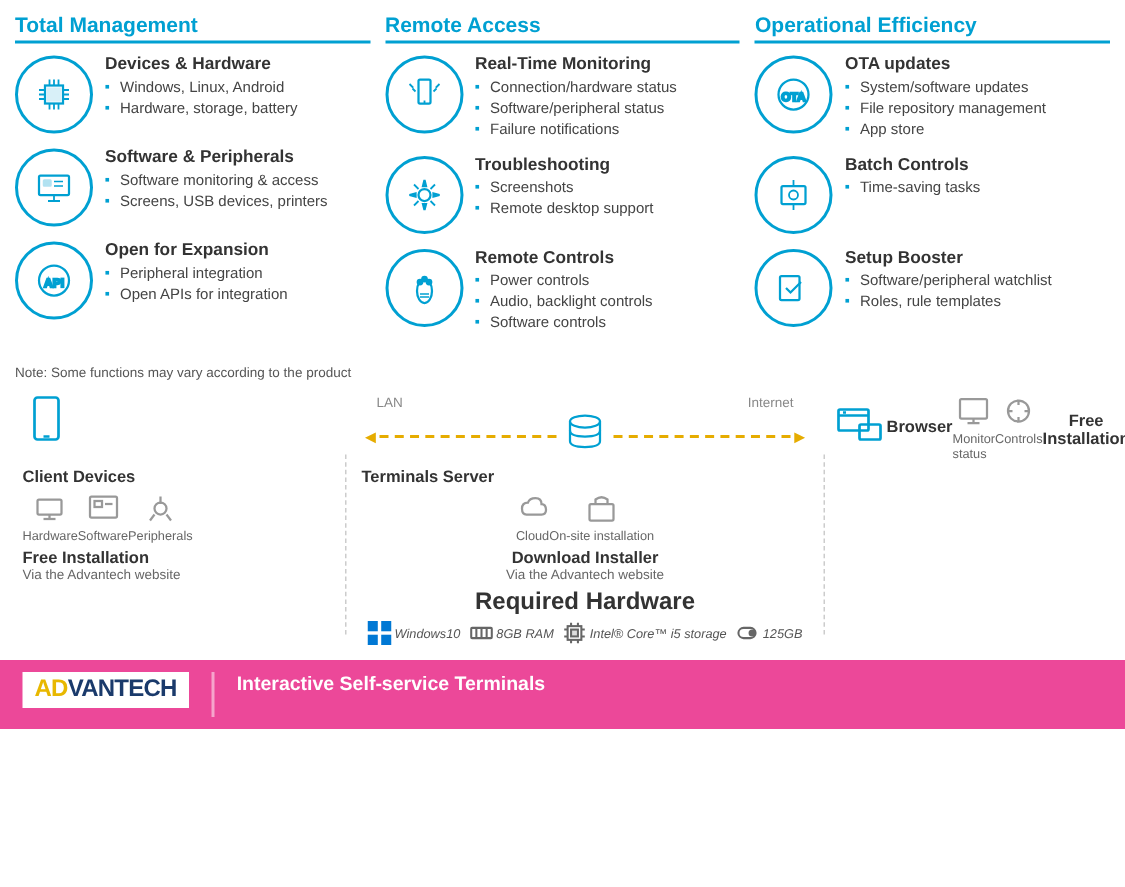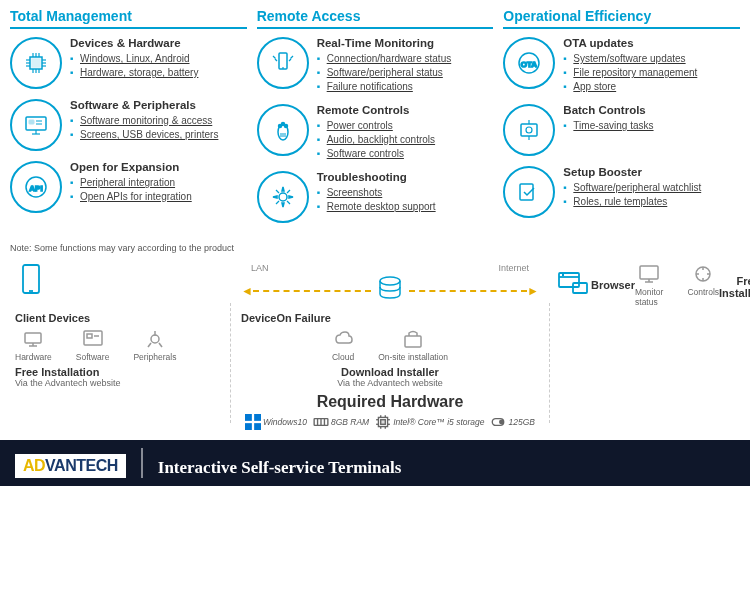--- a/index.html
+++ b/index.html
@@ -7,49 +7,49 @@
 
     
     .top-section { display: flex; padding: 8px 10px; gap: 10px; }
     .column { flex: 1; }
     .column-title { font-size: 14px; font-weight: bold; color: #00a0d2; border-bottom: 2px solid #00a0d2; padding-bottom: 3px; margin-bottom: 8px; }
 
     .feature-item { display: flex; align-items: flex-start; margin-bottom: 10px; gap: 8px; }
     .feature-icon { width: 52px; height: 52px; border: 2px solid #00a0d2; border-radius: 50%; display: flex; align-items: center; justify-content: center; flex-shrink: 0; }
     .feature-icon svg { width: 28px; height: 28px; fill: none; stroke: #00a0d2; stroke-width: 1.5; }
     .feature-content h3 { font-size: 11.5px; font-weight: bold; color: #333; margin-bottom: 3px; }
-    .feature-content ul { list-style: none; padding-left: 0; text-decoration: underline; }
+    .feature-content ul { list-style: none; padding-left: 0; }
     .feature-content ul li { font-size: 10px; color: #444; line-height: 1.4; padding-left: 10px; position: relative; }
     .feature-content ul li::before { content: "■"; color: #00a0d2; font-size: 5px; position: absolute; left: 0; top: 3px; }
 
     .note { font-size: 9px; color: #555; padding: 2px 10px 5px 10px; }
 
     
     .arch-section { padding: 5px 10px 10px 10px; }
     .arch-title { font-size: 18px; font-weight: bold; color: #00a0d2; margin-bottom: 8px; }
 
     .arch-label { font-size: 11px; font-weight: bold; color: #333; margin-bottom: 4px; }
-    .arch-device-icons { display: flex; gap: 24px; justify-content: center; margin-bottom: 4px; }
+    .arch-device-icons { display: flex; gap: 0; justify-content: center; margin-bottom: 4px; }
     .arch-device-icon { display: flex; flex-direction: column; align-items: center; font-size: 8.5px; color: #666; gap: 2px; }
     .arch-device-icon svg { width: 22px; height: 22px; fill: none; stroke: #999; stroke-width: 1.5; }
 
     .arch-install { font-size: 11px; font-weight: bold; color: #333; text-align: center; }
     .arch-install-sub { font-size: 9px; color: #666; text-align: center; }
     .arch-req { margin-top: 5px; }
     .arch-req-title { font-size: 16px; font-weight: bold; color: #333; text-align: center; }
     .req-icons { display: flex; gap: 6px; justify-content: center; align-items: center; margin-top: 3px; flex-wrap: wrap; font-style: italic; }
     .req-item { display: flex; align-items: center; gap: 2px; font-size: 8.5px; color: #555; }
     .req-item svg { width: 16px; height: 16px; }
 
     .vert-divider { border-left: 1px dashed #ccc; height: 120px; margin: 0 5px; }
 
     
-    .footer { background: #0f172a; display: flex; align-items: flex-end; padding: 8px 15px; gap: 15px; }
+    .footer { background: #ec4899; display: flex; align-items: flex-start; padding: 8px 15px; gap: 15px; }
     .footer-divider { width: 2px; height: 30px; background: #fff; opacity: 0.5; }
-    .footer-text { color: #fff; font-size: 17px; font-weight: bold; font-family: Liberation Serif, serif; }
+    .footer-text { color: #fff; font-size: 13px; font-weight: bold; }
 
     .adv-logo { background: #fff; padding: 3px 8px; display: flex; align-items: center; }
     .adv-logo-text { font-size: 16px; font-weight: 900; color: #1a3a6b; letter-spacing: -0.5px; }
     .adv-logo-text .ad-part { color: #e8b800; }
 
     .col-left { width: 210px; display: flex; flex-direction: column; align-items: flex-start; }
     .col-mid { flex: 1; display: flex; flex-direction: column; }
     .col-right { width: 180px; display: flex; align-items: center; }
   </style>
 </head>
@@ -146,60 +146,60 @@
             <li>Connection/hardware status</li>
             <li>Software/peripheral status</li>
             <li>Failure notifications</li>
           </ul>
         </div>
       </div>
 
       <div class="feature-item">
         <div class="feature-icon">
           <svg viewBox="0 0 28 28">
-              <ellipse cx="14" cy="16" rx="5" ry="8" stroke="#00a0d2" stroke-width="1.5" fill="none"></ellipse>
-              <circle cx="11" cy="10" r="1.5" fill="#00a0d2"></circle>
-              <circle cx="14" cy="8" r="1.5" fill="#00a0d2"></circle>
-              <circle cx="17" cy="10" r="1.5" fill="#00a0d2"></circle>
-              <line x1="11" y1="18" x2="17" y2="18" stroke="#00a0d2" stroke-width="1"></line>
-              <line x1="11" y1="20" x2="17" y2="20" stroke="#00a0d2" stroke-width="1"></line>
-            </svg>
-        </div>
-        <div class="feature-content">
-          <h3>Remote Controls</h3>
-          <ul>
-            <li>Power controls</li>
-            <li>Audio, backlight controls</li>
-            <li>Software controls</li>
-          </ul>
-        </div>
-      </div>
-
-      <div class="feature-item">
-        <div class="feature-icon">
-          <svg viewBox="0 0 28 28">
               <circle cx="14" cy="14" r="4" stroke="#00a0d2" stroke-width="1.5" fill="none"></circle>
               <path d="M14 4 L15 8 L13 8 Z" fill="#00a0d2"></path>
               <path d="M14 24 L15 20 L13 20 Z" fill="#00a0d2"></path>
               <path d="M4 14 L8 13 L8 15 Z" fill="#00a0d2"></path>
               <path d="M24 14 L20 13 L20 15 Z" fill="#00a0d2"></path>
               <path d="M7 7 L10 10" stroke="#00a0d2" stroke-width="1.2"></path>
               <path d="M21 21 L18 18" stroke="#00a0d2" stroke-width="1.2"></path>
               <path d="M7 21 L10 18" stroke="#00a0d2" stroke-width="1.2"></path>
               <path d="M21 7 L18 10" stroke="#00a0d2" stroke-width="1.2"></path>
             </svg>
         </div>
         <div class="feature-content">
           <h3>Troubleshooting</h3>
           <ul>
             <li>Screenshots</li>
             <li>Remote desktop support</li>
           </ul>
         </div>
       </div>
+
+      <div class="feature-item">
+        <div class="feature-icon">
+          <svg viewBox="0 0 28 28">
+              <ellipse cx="14" cy="16" rx="5" ry="8" stroke="#00a0d2" stroke-width="1.5" fill="none"></ellipse>
+              <circle cx="11" cy="10" r="1.5" fill="#00a0d2"></circle>
+              <circle cx="14" cy="8" r="1.5" fill="#00a0d2"></circle>
+              <circle cx="17" cy="10" r="1.5" fill="#00a0d2"></circle>
+              <line x1="11" y1="18" x2="17" y2="18" stroke="#00a0d2" stroke-width="1"></line>
+              <line x1="11" y1="20" x2="17" y2="20" stroke="#00a0d2" stroke-width="1"></line>
+            </svg>
+        </div>
+        <div class="feature-content">
+          <h3>Remote Controls</h3>
+          <ul>
+            <li>Power controls</li>
+            <li>Audio, backlight controls</li>
+            <li>Software controls</li>
+          </ul>
+        </div>
+      </div>
     </div>
 
     <div class="column">
       <div class="column-title">Operational Efficiency</div>
 
       <div class="feature-item">
         <div class="feature-icon">
           <svg viewBox="0 0 28 28">
               <circle cx="14" cy="14" r="10" stroke="#00a0d2" stroke-width="1.5" fill="none"></circle>
               <text x="14" y="18" text-anchor="middle" font-size="8" font-weight="bold" fill="#00a0d2" font-family="Arial">OTA</text>
@@ -310,21 +310,21 @@
         <div style="display:flex; flex-direction:column; align-items:center; margin:0 4px;">
           <svg width="30" height="34" viewBox="0 0 30 34" fill="none" stroke="#00a0d2" stroke-width="1.5">
             <ellipse cx="15" cy="7" rx="10" ry="4"></ellipse>
             <path d="M5 7 L5 20 Q5 24 15 24 Q25 24 25 20 L25 7"></path>
             <path d="M5 13 Q5 17 15 17 Q25 17 25 13"></path>
           </svg>
         </div>
         <div style="flex:1; border-top:2px dashed #e6ac00;"></div>
         <span style="color:#e6ac00; font-size:12px;">►</span>
       </div>
-      <div class="arch-label">DeviceOn Failure</div>
+      <div class="arch-label">Terminals Server</div>
       <div class="arch-device-icons" style="margin-bottom:4px;">
         <div class="arch-device-icon">
           <svg viewBox="0 0 22 22" fill="none" stroke="#aaa" stroke-width="1.5">
               <path d="M7 15 Q4 15 4 11 Q4 7 8 7 Q9 4 13 4 Q17 4 17 8 Q20 8 20 12 Q20 15 17 15 Z"></path>
             </svg>
           <span>Cloud</span>
         </div>
         <div class="arch-device-icon">
           <svg viewBox="0 0 22 22" fill="none" stroke="#aaa" stroke-width="1.5">
               <rect x="3" y="8" width="16" height="11" rx="1"></rect>

